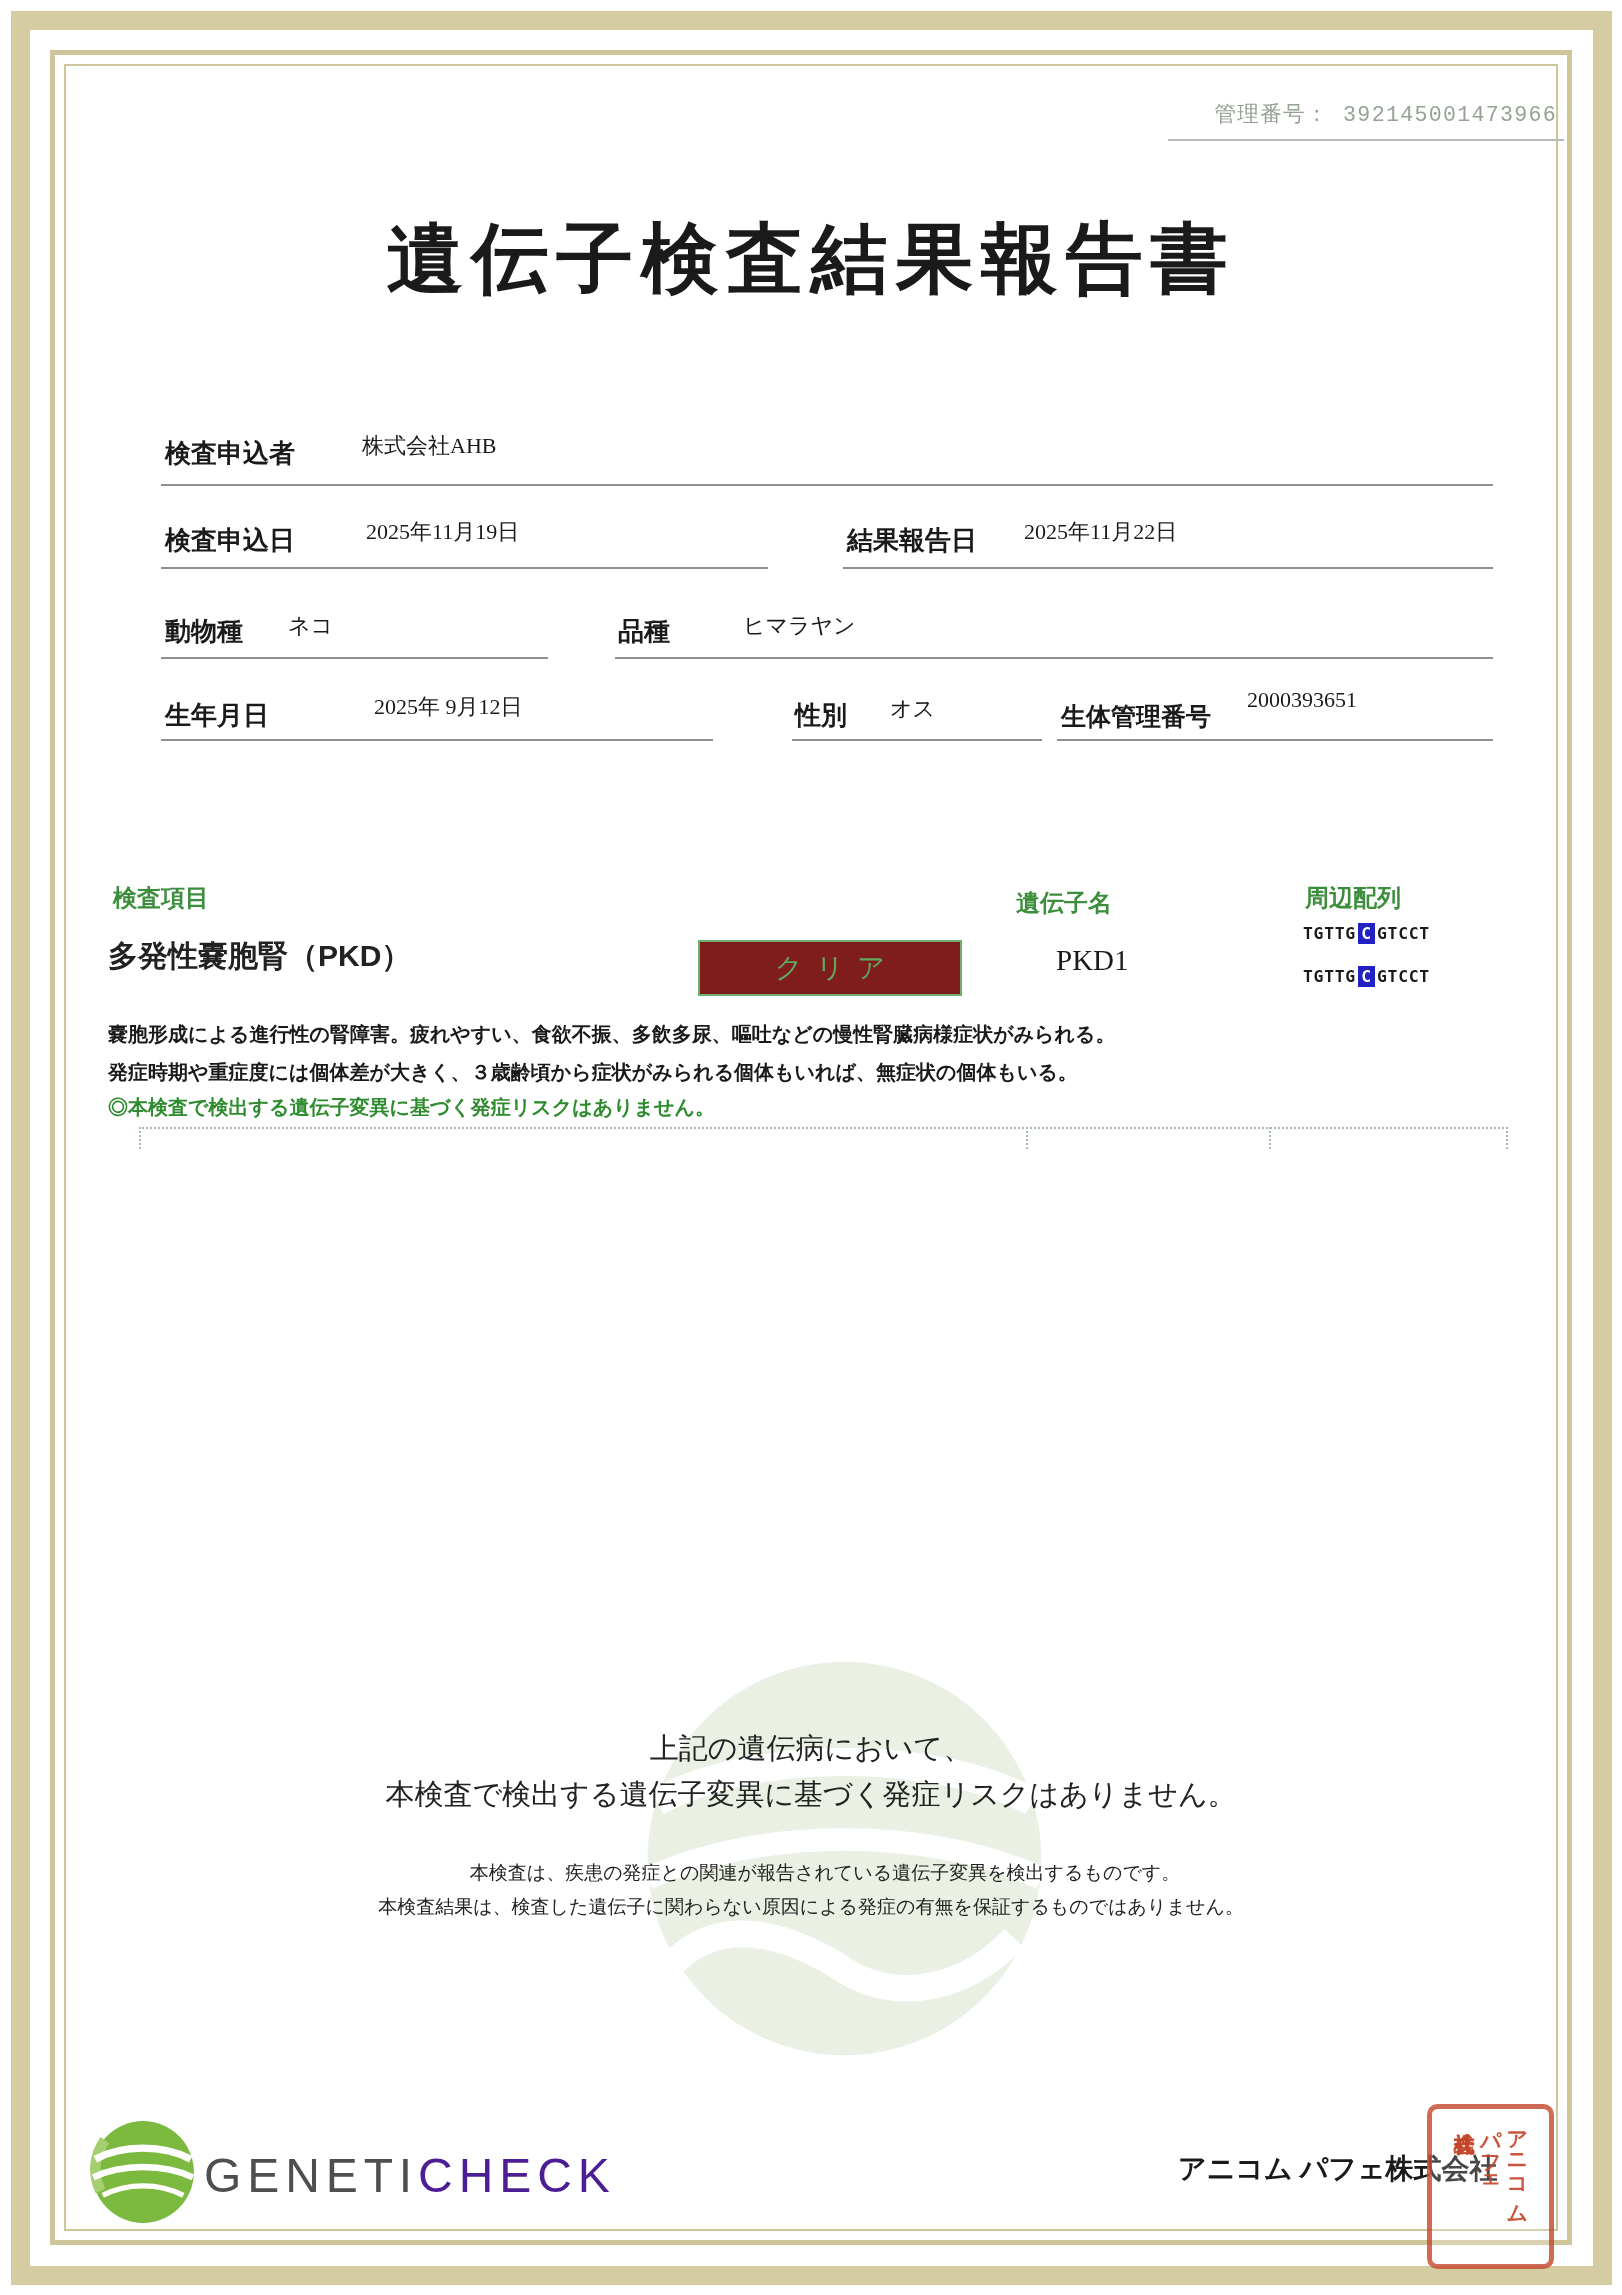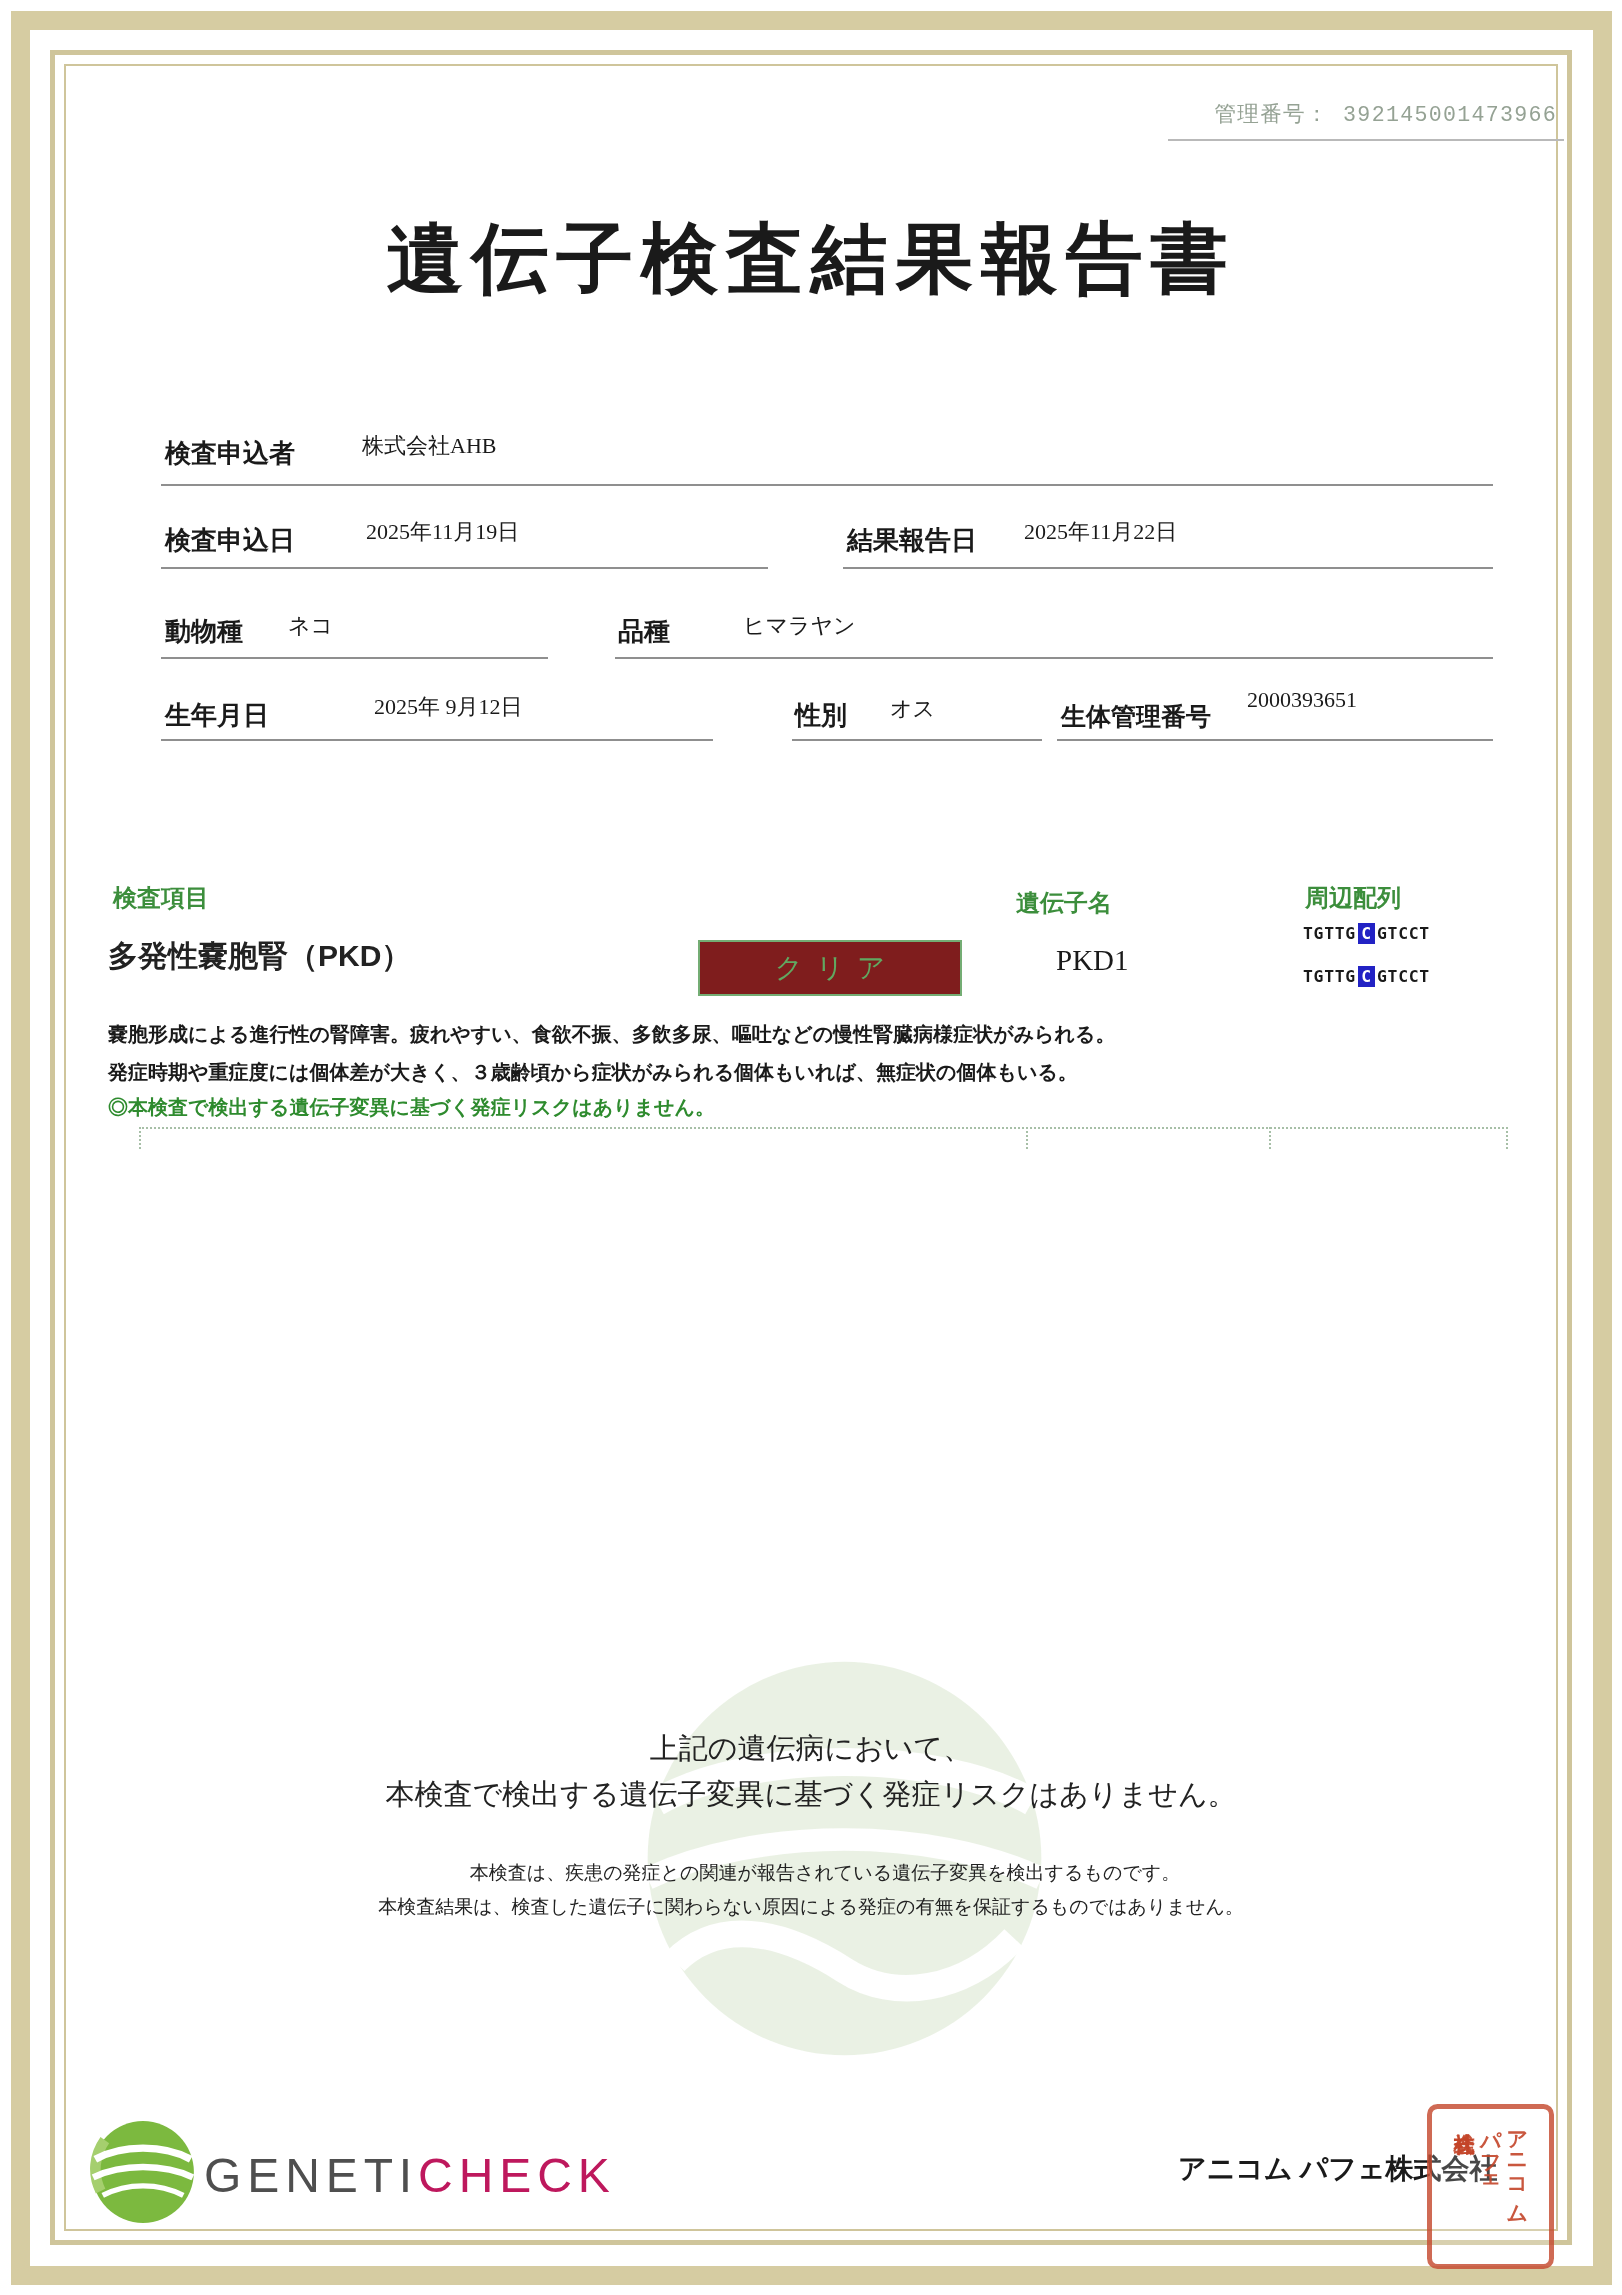--- a/index.html
+++ b/index.html
@@ -32,21 +32,21 @@
   .desc-green{color:#2e8b2e;}
   .dotted-h{border-top:2px dotted #a7bfa7;}
   .dotted-v{border-left:2px dotted #a7bfa7;}
   
   .sum-main{left:0;right:0;text-align:center;font-family:"Liberation Sans",sans-serif;font-size:29px;color:#222;white-space:nowrap;z-index:2;}
   .sum-note{left:0;right:0;text-align:center;font-family:"Liberation Sans",sans-serif;font-size:19px;color:#222;white-space:nowrap;z-index:2;}
   .watermark{z-index:0;opacity:0.55;}
   
   .logo-text{font-family:"Liberation Sans",sans-serif;font-size:48px;letter-spacing:5.9px;font-weight:500;white-space:nowrap;}
   .logo-gray{color:#4f4f4f;}
-  .logo-green{color:#be185d;}
+  .logo-green{color:#4c1d95;}
   .company{font-size:28px;font-weight:bold;white-space:nowrap;}
   .seal{border:5.2px solid rgba(195,69,41,.8);border-radius:10.5px;display:flex;flex-direction:row-reverse;justify-content:center;gap:3.9px;padding:7.9px 3.9px;background:rgba(255,255,255,.2);}
   .seal span{writing-mode:vertical-rl;text-orientation:upright;font-size:21px;color:rgba(195,69,41,.9);font-weight:bold;line-height:1.08;}
 </style>
 </head>
 <body>
 
 <div class="frame-outer"></div>
 <div class="frame-mid"></div>
 <div class="frame-inner"></div>

